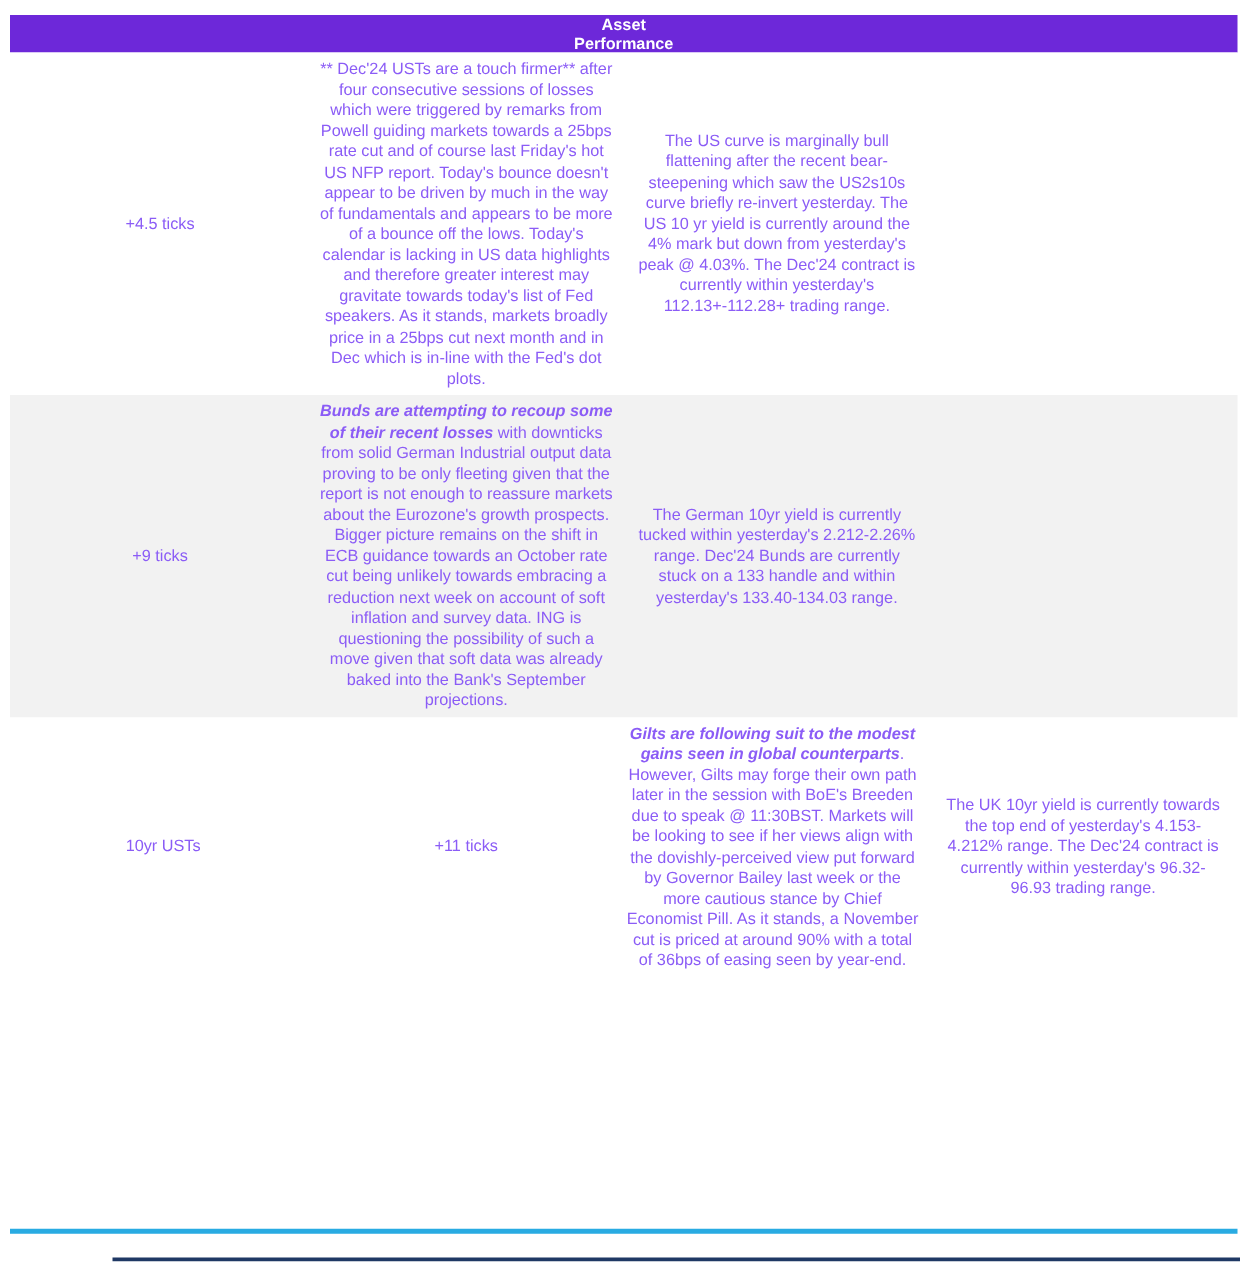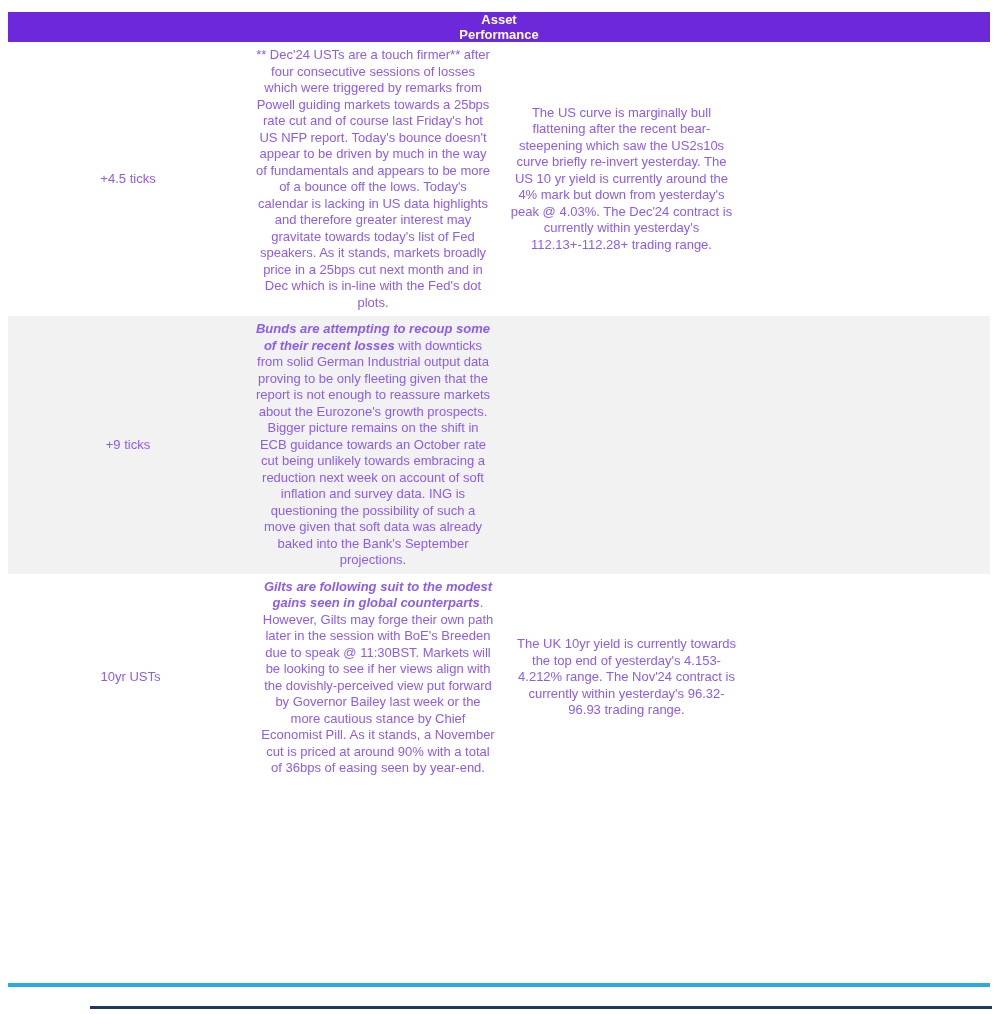--- a/index.html
+++ b/index.html
@@ -99,31 +99,37 @@
       </div>
     </div>
 
     <div class="row alt">
       <div class="cell col-perf">
         <div class="cell-inner">+9 ticks</div>
       </div>
       <div class="cell col-key">
         <div class="cell-inner"><span class="bold-lead">Bunds are attempting to recoup some of their recent losses</span><span> with downticks from solid German Industrial output data proving to be only fleeting given that the report is not enough to reassure markets about the Eurozone's growth prospects. Bigger picture remains on the shift in ECB guidance towards an October rate cut being unlikely towards embracing a reduction next week on account of soft inflation and survey data. ING is questioning the possibility of such a move given that soft data was already baked into the Bank's September projections.</span></div>
       </div>
+      <div class="cell col-other">
+        <div class="cell-inner">The German 10yr yield is currently tucked within yesterday's 2.212-2.26% range. Dec'24 Bunds are currently stuck on a 133 handle and within yesterday's 133.40-134.03 range.</div>
+      </div>
     </div>
 
     <div class="row">
       <div class="cell col-asset">
         <div class="cell-inner">10yr USTs</div>
       </div>
+      <div class="cell col-perf">
+        <div class="cell-inner">+11 ticks</div>
+      </div>
       <div class="cell col-key">
         <div class="cell-inner"><span class="bold-lead">Gilts are following suit to the modest gains seen in global counterparts</span><span>. However, Gilts may forge their own path later in the session with BoE's Breeden due to speak @ 11:30BST. Markets will be looking to see if her views align with the dovishly-perceived view put forward by Governor Bailey last week or the more cautious stance by Chief Economist Pill. As it stands, a November cut is priced at around 90% with a total of 36bps of easing seen by year-end.</span></div>
       </div>
       <div class="cell col-other">
-        <div class="cell-inner">The UK 10yr yield is currently towards the top end of yesterday's 4.153-4.212% range. The Nov'24 contract is currently within yesterday's 96.32-96.93 trading range.</div>
+        <div class="cell-inner">The UK 10yr yield is currently towards the top end of yesterday's 4.153-4.212% range. The Dec'24 contract is currently within yesterday's 96.32-96.93 trading range.</div>
       </div>
     </div>
 
   </div>
 
   <div class="divider-cyan"></div>
   <div class="divider-navy"></div>
 
 </div>
 

